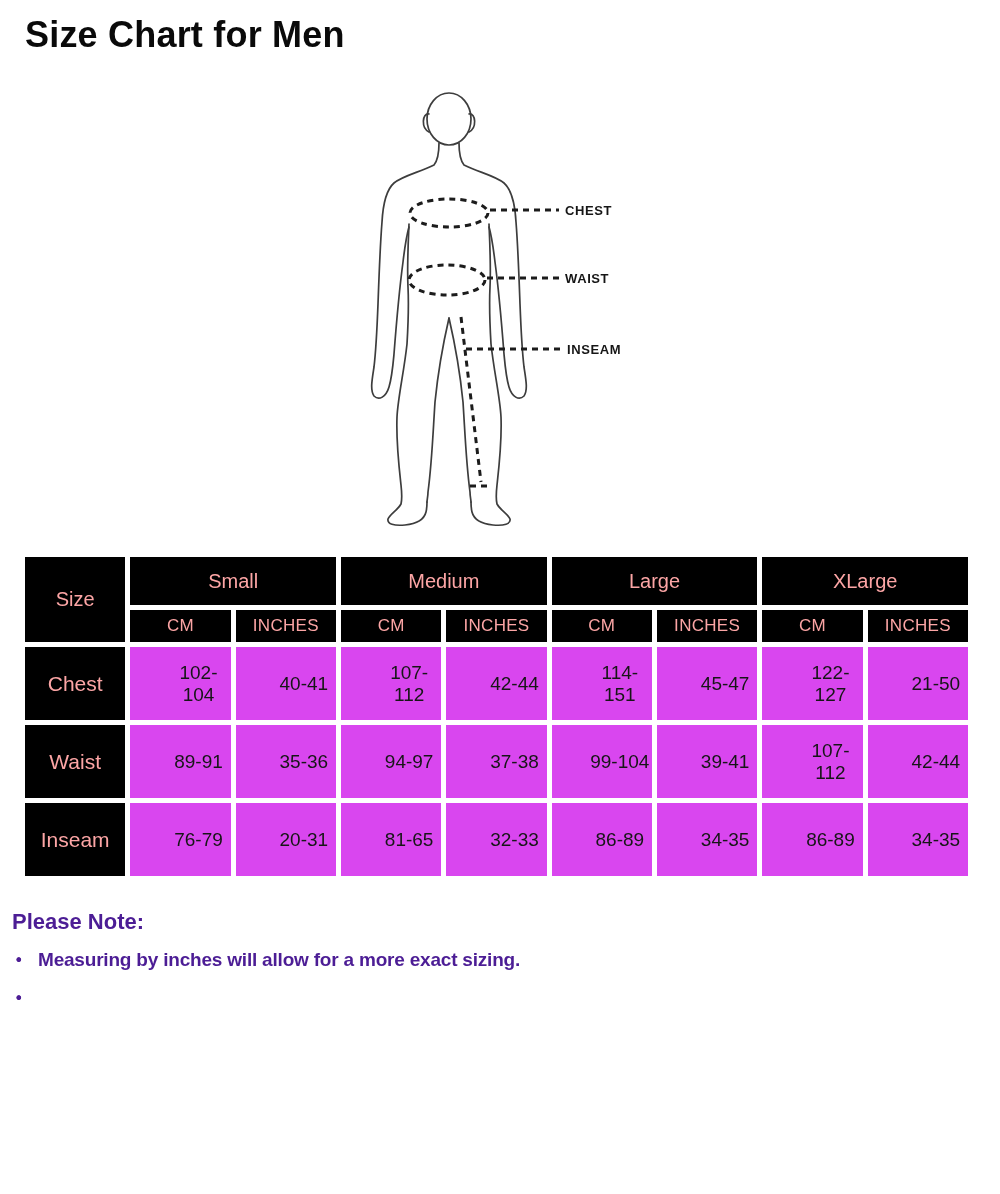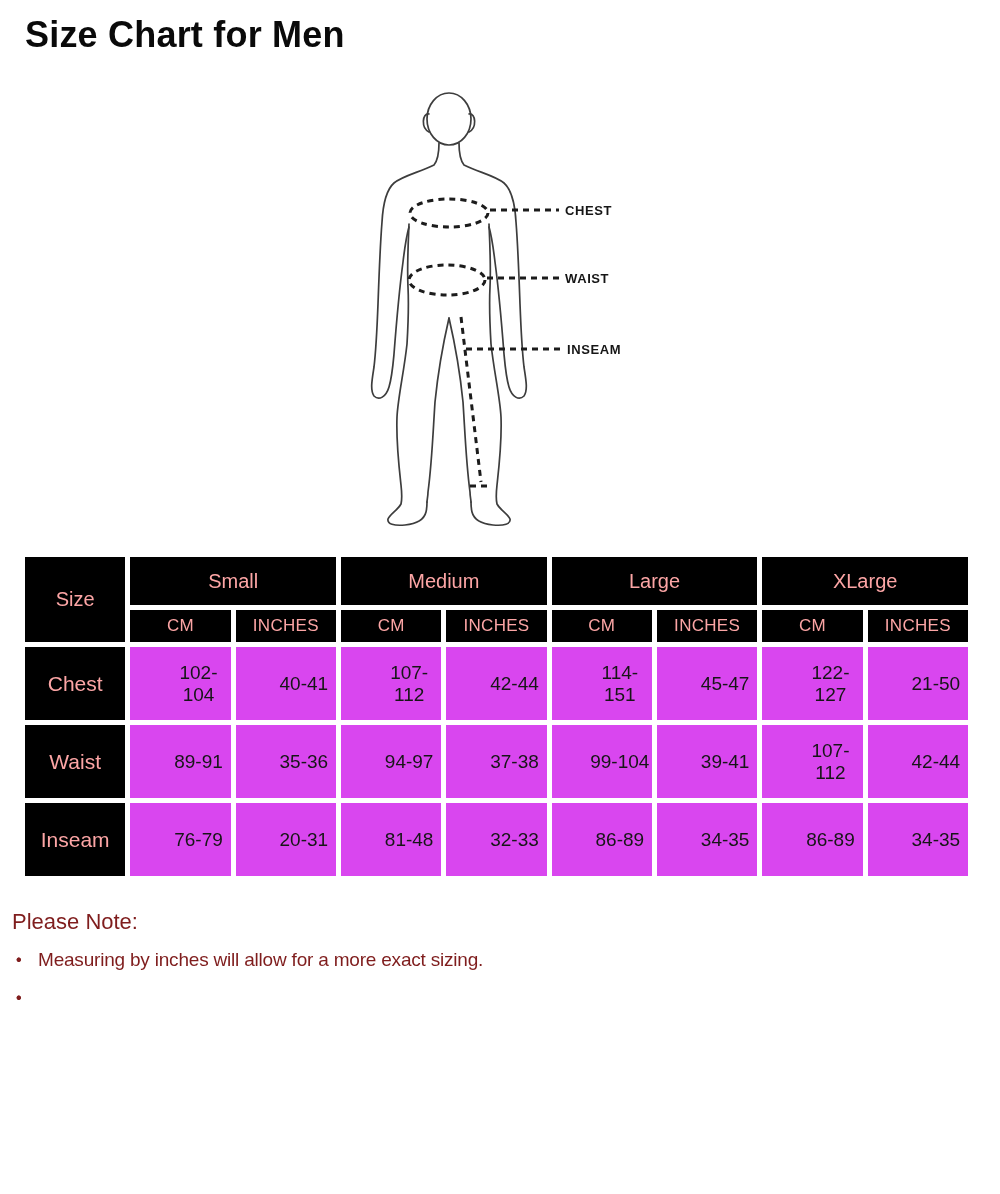--- a/index.html
+++ b/index.html
@@ -58,21 +58,22 @@
     color: #161616;
     font-size: 19px;
     font-weight: normal;
     padding-left: 36px;
   }
   .notes {
     margin: 22px 0 0 12px;
     font-size: 19px;
     line-height: 38px;
     letter-spacing: -0.2px;
-    color: #7f1d1d;
+    color: #4c1d95;
+    font-weight: bold;
   }
   .notes-heading {
     font-size: 22px;
     letter-spacing: 0;
   }
   .note-line {
     position: relative;
     padding-left: 26px;
     white-space: nowrap;
   }
@@ -162,21 +163,21 @@
     <td>37-38</td>
     <td>99-104</td>
     <td>39-41</td>
     <td>107-112</td>
     <td>42-44</td>
   </tr>
   <tr class="row-data">
     <th class="hdr">Inseam</th>
     <td>76-79</td>
     <td>20-31</td>
-    <td>81-48</td>
+    <td>81-65</td>
     <td>32-33</td>
     <td>86-89</td>
     <td>34-35</td>
     <td>86-89</td>
     <td>34-35</td>
   </tr>
 </tbody>
   </table>
 
 <div class="notes">

